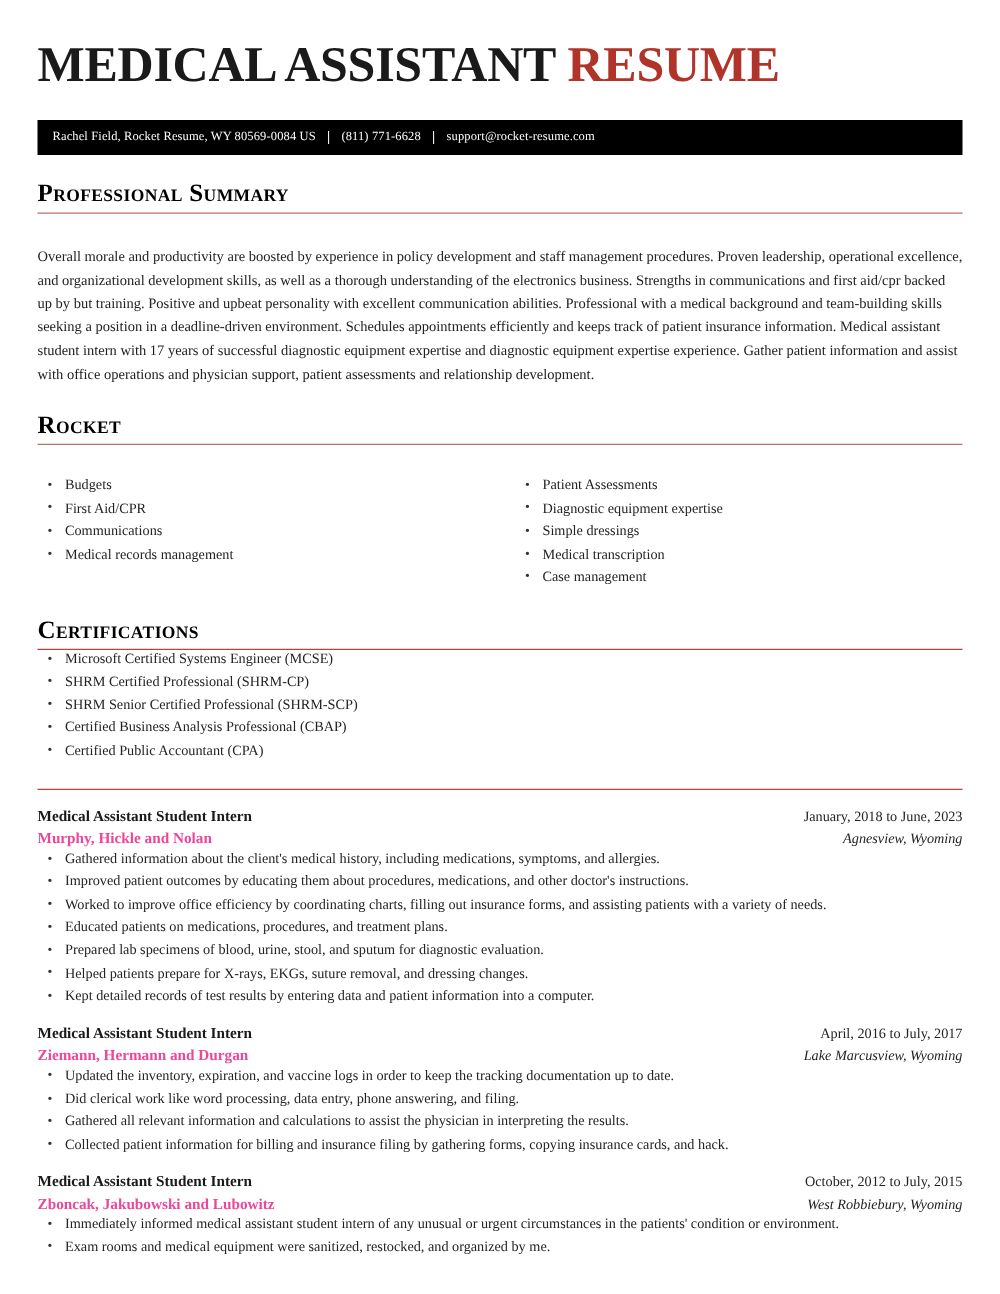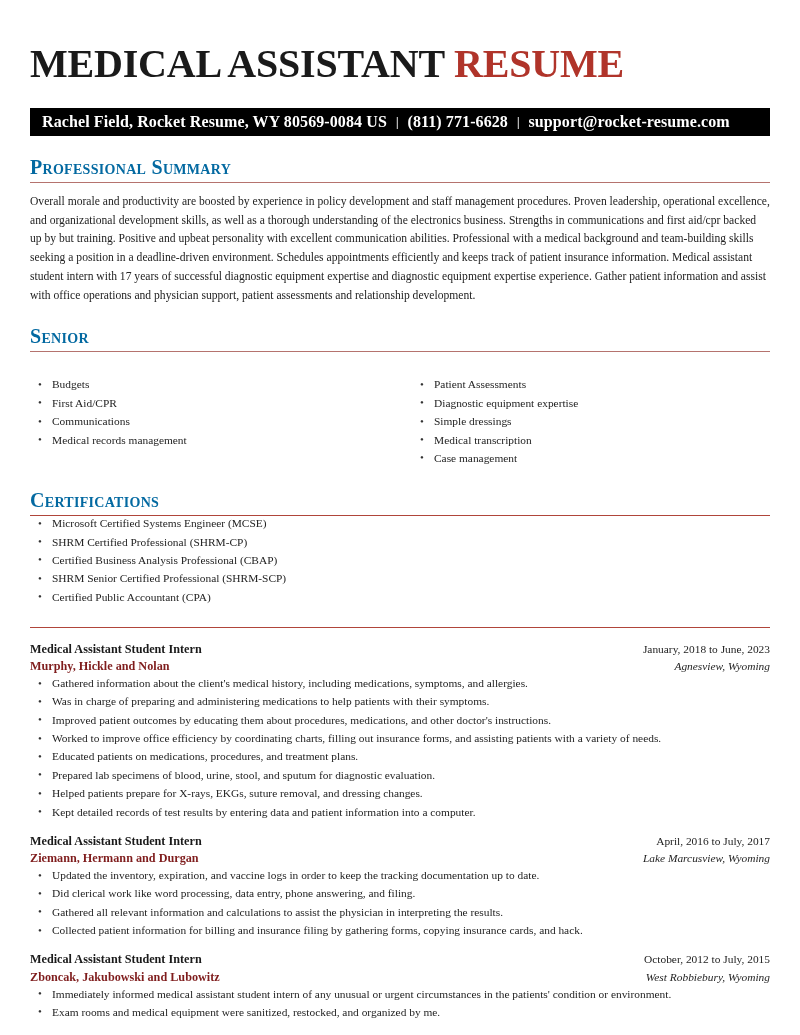--- a/index.html
+++ b/index.html
@@ -13,21 +13,21 @@
     height: 1035px;
     overflow: hidden;
     font-family: "Liberation Serif", "DejaVu Serif", serif;
     color: #202020;
     -webkit-font-smoothing: antialiased;
   }
   .page {
     width: 800px;
     height: 1035px;
     box-sizing: border-box;
-    padding: 16px 30px;
+    padding: 4px 30px;
     position: relative;
     background: #fff;
   }
 
   
   .name-title {
     padding-top: 26px;
     font-size: 40px;
     font-weight: 700;
     letter-spacing: -0.2px;
@@ -41,56 +41,56 @@
     margin-top: 21px;
     background: #000000;
     color: #ffffff;
     height: 28px;
     display: flex;
     align-items: center;
     padding: 0 12px;
     box-sizing: border-box;
   }
   .contact-bar .c-item {
-    font-size: 16px;
-    font-weight: 700;
+    font-size: 10px;
+    font-weight: 400;
     letter-spacing: 0.1px;
     white-space: nowrap;
     text-align: center;
   }
   .contact-bar .c-sep {
     font-size: 11.5px;
     font-weight: 700;
     padding: 0 9px;
     color: #ffffff;
   }
 
   
   .section { margin-top: 20px; }
   .section-heading {
     font-size: 20px;
     font-weight: 700;
-    color: #0369a1;
+    color: #000000;
     font-variant: small-caps;
     letter-spacing: 0.3px;
     line-height: 1.1;
     padding-bottom: 4px;
   }
   .section-rule {
     border: 0;
     border-top: 1.2px solid #b5736e;
     margin: 0 0 0 0;
   }
   .section-rule.strong {
     border-top-color: #b0453a;
   }
 
   
   .summary-text {
-    margin-top: 10px;
+    margin-top: 26px;
     font-size: 11.6px;
     line-height: 1.62;
     text-align: left;
     color: #222;
   }
 
   
   ul.bullets {
     list-style: none;
     margin: 0;
@@ -136,21 +136,21 @@
     color: #1a1a1a;
   }
   .job-dates {
     font-size: 11.4px;
     color: #232323;
     white-space: nowrap;
   }
   .job-company {
     font-size: 12.2px;
     font-weight: 700;
-    color: #7f1d1d;
+    color: #ec4899;
   }
   .job-location {
     font-size: 11.4px;
     font-style: italic;
     color: #232323;
     white-space: nowrap;
   }
   .job-bullets { margin-top: 7px; }
 
   .section.work-history { margin-top: 22px; }
@@ -173,21 +173,21 @@
     <span class="c-item">support@rocket-resume.com</span>
   </div>
 
   <div class="section">
     <div class="section-heading">Professional Summary</div>
     <hr class="section-rule">
     <p class="summary-text">Overall morale and productivity are boosted by experience in policy development and staff management procedures. Proven leadership, operational excellence, and organizational development skills, as well as a thorough understanding of the electronics business. Strengths in communications and first aid/cpr backed up by but training. Positive and upbeat personality with excellent communication abilities. Professional with a medical background and team-building skills seeking a position in a deadline-driven environment. Schedules appointments efficiently and keeps track of patient insurance information. Medical assistant student intern with 17 years of successful diagnostic equipment expertise and diagnostic equipment expertise experience. Gather patient information and assist with office operations and physician support, patient assessments and relationship development.</p>
   </div>
 
   <div class="section">
-    <div class="section-heading">Senior</div>
+    <div class="section-heading">Rocket</div>
     <hr class="section-rule">
     <div class="two-col">
       <div class="col">
         <ul class="bullets">
           <li>Budgets</li>
           <li>First Aid/CPR</li>
           <li>Communications</li>
           <li>Medical records management</li>
         </ul>
       </div>
@@ -202,41 +202,40 @@
       </div>
     </div>
   </div>
 
   <div class="section">
     <div class="section-heading">Certifications</div>
     <hr class="section-rule strong">
     <ul class="bullets cert-list">
       <li>Microsoft Certified Systems Engineer (MCSE)</li>
       <li>SHRM Certified Professional (SHRM-CP)</li>
+      <li>SHRM Senior Certified Professional (SHRM-SCP)</li>
       <li>Certified Business Analysis Professional (CBAP)</li>
-      <li>SHRM Senior Certified Professional (SHRM-SCP)</li>
       <li>Certified Public Accountant (CPA)</li>
     </ul>
   </div>
 
   <div class="section work-history">
     <hr class="section-rule strong">
 
     <div class="job">
       <div class="job-row">
         <span class="job-title">Medical Assistant Student Intern</span>
         <span class="job-dates">January, 2018 to June, 2023</span>
       </div>
       <div class="job-row">
         <span class="job-company">Murphy, Hickle and Nolan</span>
         <span class="job-location">Agnesview, Wyoming</span>
       </div>
       <ul class="bullets job-bullets">
         <li>Gathered information about the client's medical history, including medications, symptoms, and allergies.</li>
-        <li>Was in charge of preparing and administering medications to help patients with their symptoms.</li>
         <li>Improved patient outcomes by educating them about procedures, medications, and other doctor's instructions.</li>
         <li>Worked to improve office efficiency by coordinating charts, filling out insurance forms, and assisting patients with a variety of needs.</li>
         <li>Educated patients on medications, procedures, and treatment plans.</li>
         <li>Prepared lab specimens of blood, urine, stool, and sputum for diagnostic evaluation.</li>
         <li>Helped patients prepare for X-rays, EKGs, suture removal, and dressing changes.</li>
         <li>Kept detailed records of test results by entering data and patient information into a computer.</li>
       </ul>
     </div>
 
     <div class="job">

